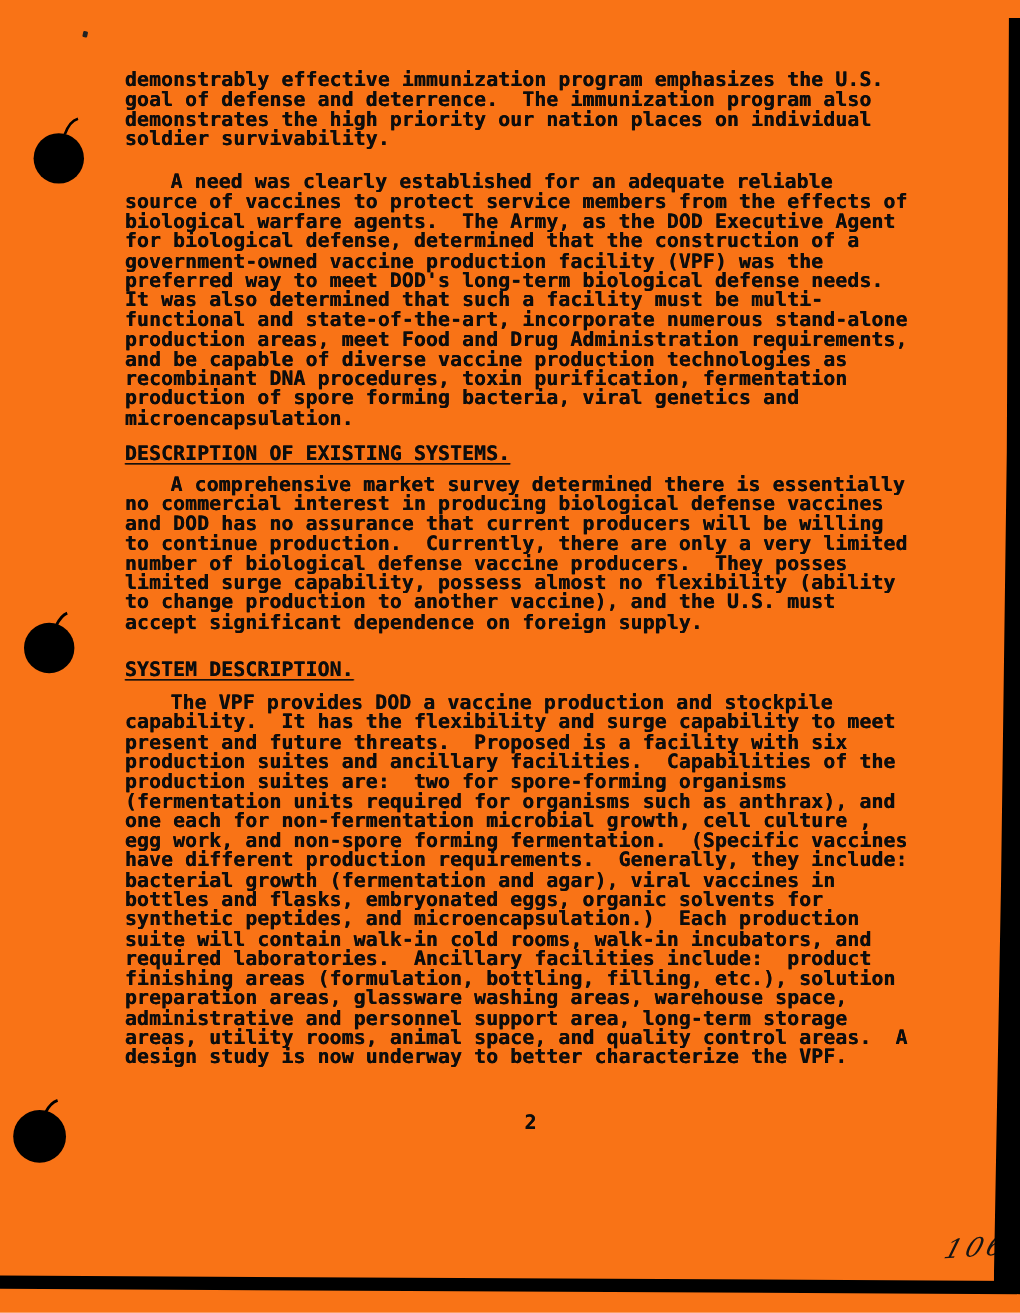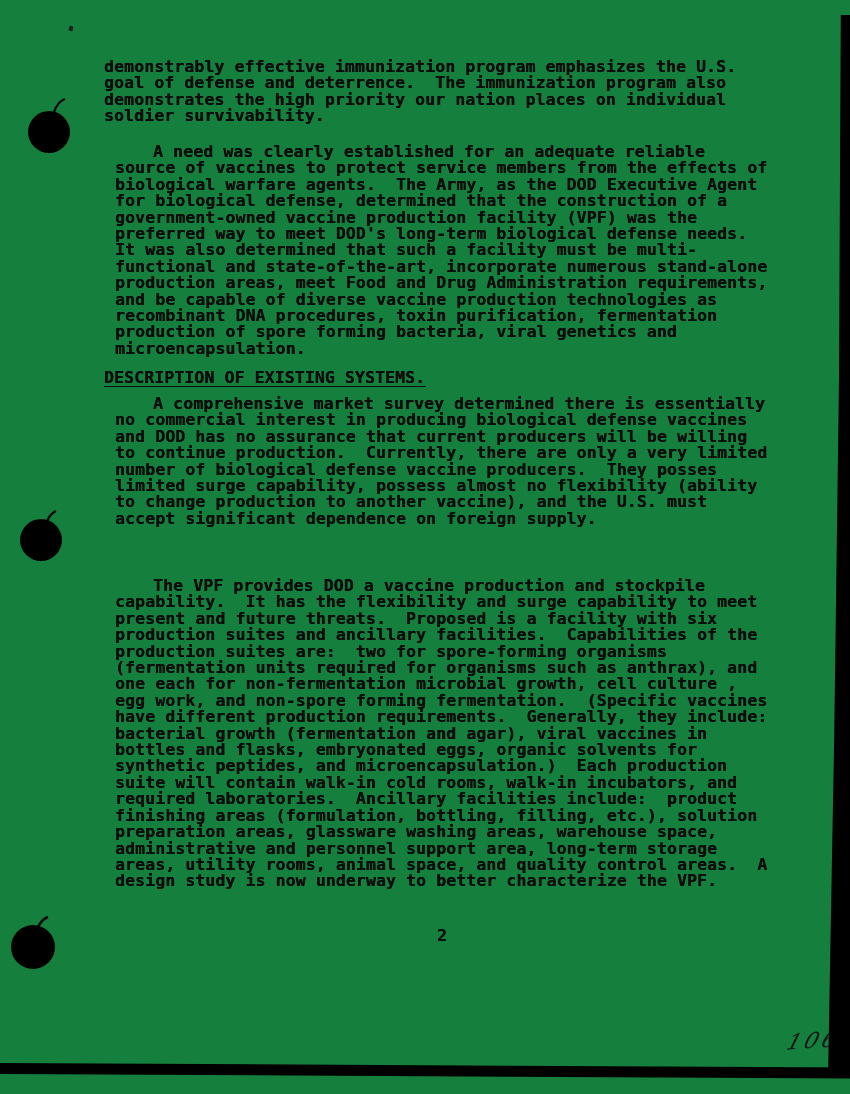--- a/index.html
+++ b/index.html
@@ -5,36 +5,36 @@
   html,body{margin:0;padding:0;}
   body{
     width:850px;height:1094px;
     background:#ffffff;
     position:relative;
     overflow:hidden;
     font-family:"DejaVu Sans Mono", monospace;
   }
   .page{
     position:absolute;inset:0;
-    background:#15803d;
+    background:#f97316;
   }
   .block{
     position:absolute;
     left:104px;
     width:660px;
     color:#0d0d0d;
     font-family:"DejaVu Sans Mono", monospace;
     font-size:16.5px;
     font-weight:bold;
     line-height:16.4px;
     letter-spacing:0.1px;
     white-space:pre-wrap;
     text-shadow:0.3px 0 0 currentColor;
   }
-  .indent{ text-indent:38px;margin-left:11px; }
+  .indent{ text-indent:38px; }
   .heading{ text-decoration:underline; text-underline-offset:3px; }
   .para-intro{ top:59px; }
   .para-need{ top:144px; }
   .heading-shortcomings{ top:370px; }
   .para-market{ top:396px; }
   .heading-system{ top:550px; }
   .para-vpf{ top:578px; }
   .page-number{
     position:absolute; top:926px; left:437px;
     color:#0d0d0d; font-size:16.5px; font-weight:bold;
@@ -118,20 +118,21 @@
 
   <div class="block indent para-market">A comprehensive market survey determined there is essentially
 no commercial interest in producing biological defense vaccines
 and DOD has no assurance that current producers will be willing
 to continue production.  Currently, there are only a very limited
 number of biological defense vaccine producers.  They posses
 limited surge capability, possess almost no flexibility (ability
 to change production to another vaccine), and the U.S. must
 accept significant dependence on foreign supply.</div>
 
+  <div class="block heading heading-system">SYSTEM DESCRIPTION.</div>
 
   <div class="block indent para-vpf">The VPF provides DOD a vaccine production and stockpile
 capability.  It has the flexibility and surge capability to meet
 present and future threats.  Proposed is a facility with six
 production suites and ancillary facilities.  Capabilities of the
 production suites are:  two for spore-forming organisms
 (fermentation units required for organisms such as anthrax), and
 one each for non-fermentation microbial growth, cell culture ,
 egg work, and non-spore forming fermentation.  (Specific vaccines
 have different production requirements.  Generally, they include:

